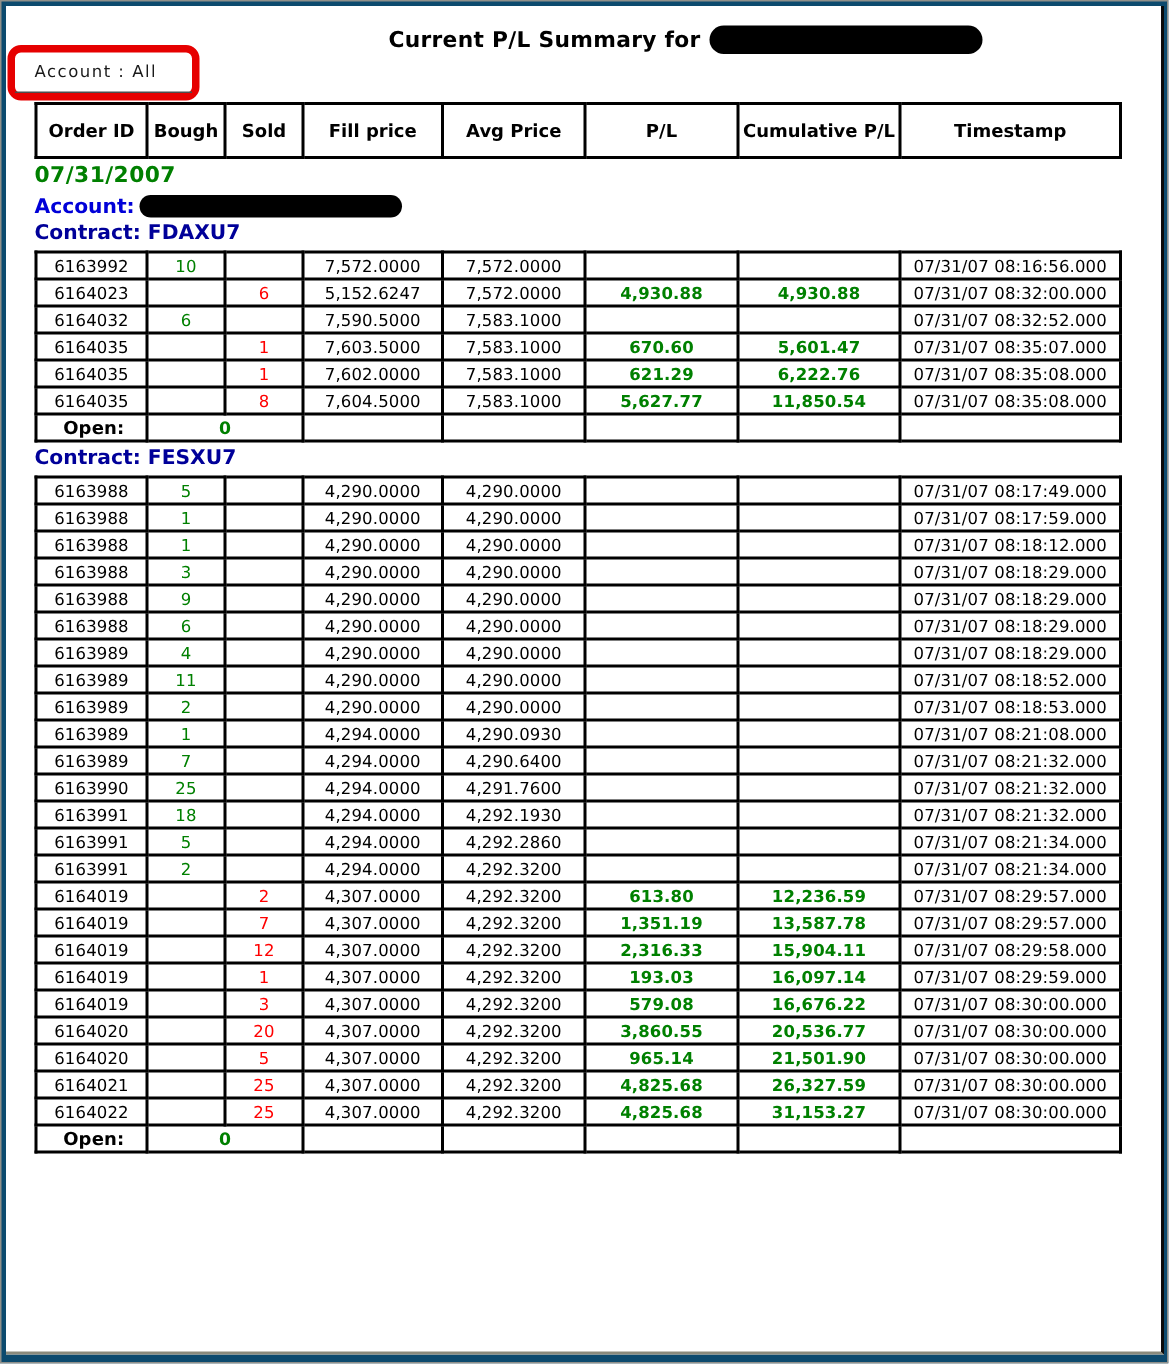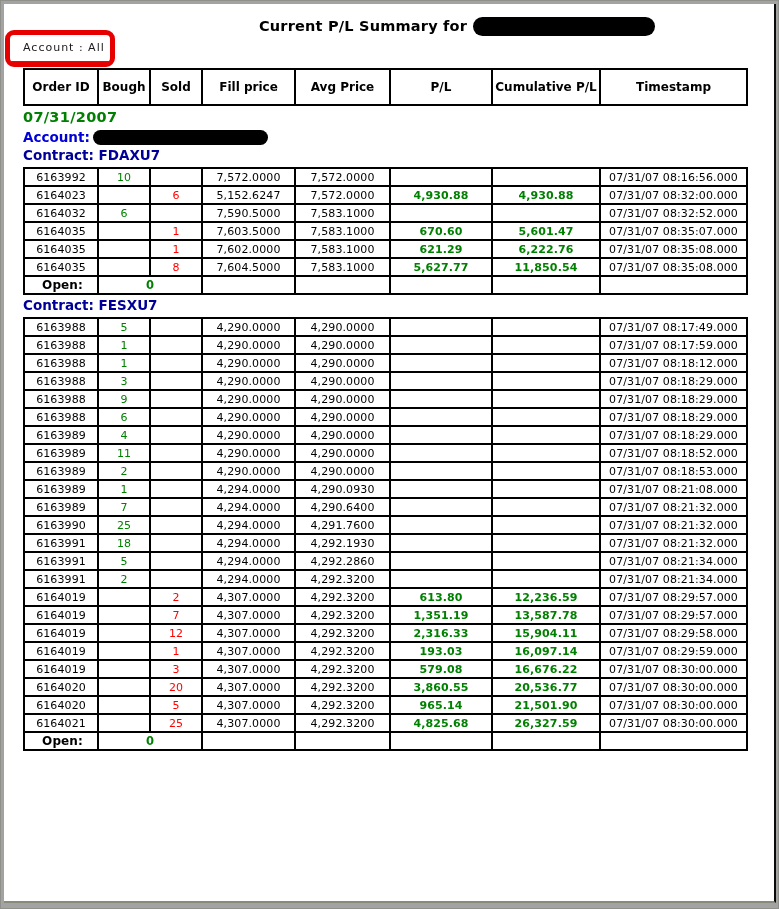--- a/index.html
+++ b/index.html
@@ -2,21 +2,21 @@
 <html style="--green: #008000; --red: #ff0000; --blue-account: #0000d8; --navy-contract: #000099; --annotation-red: #e60000; --redaction-black: #000000;"><head>
 <meta charset="utf-8">
 <style>
   * { box-sizing: border-box; }
   html, body { margin: 0; padding: 0; background: #e8e8e4; }
   body { font-family: "DejaVu Sans", "Liberation Sans", sans-serif; }
 
   .window {
     position: relative;
     width: 779px; height: 909px;
-    background: #a3a3a3;
+    background: #0c4a6e;
     border: 1px solid #90908a;
     overflow: hidden;
   }
   .page {
     position: absolute;
     left: 3px; top: 3px;
     width: 772px; height: 899px;
     background: #ffffff;
     border-right: 2px solid #0a0a0a;
     border-bottom: 2px solid #8a8a7c;
@@ -25,21 +25,21 @@
 
   
   .title-row { margin: 12px 0 0 236px; height: 22px; white-space: nowrap; }
   .title { font-size: 14.5px; font-weight: bold; color: #000; letter-spacing: 0.2px; }
   .redact-bar { display: inline-block; background: #000; }
   .title-redact { width: 182px; height: 19px; border-radius: 10px; margin-left: 6px; vertical-align: -5px; }
 
   
   .annotation-box {
     position: absolute; left: 1px; top: 26px;
-    width: 110px; height: 37px;
+    width: 128px; height: 37px;
     border: 5px solid var(--annotation-red, #e60000);
     border-radius: 9px;
     background: #fff;
     cursor: default;
   }
   .annotation-inner {
     display: block; width: 100%; height: 100%;
     line-height: 26px; padding-left: 13px;
     border-bottom: 1px solid #4d4d4d;
     font-size: 11px; color: #1a1a1a; letter-spacing: 1px;
@@ -446,20 +446,30 @@
               <td>6164021</td>
               <td class="c-bought"></td>
               <td class="c-sold">25</td>
               <td>4,307.0000</td>
               <td>4,292.3200</td>
               <td class="c-pl">4,825.68</td>
               <td class="c-pl">26,327.59</td>
               <td>07/31/07 08:30:00.000</td>
             </tr>
             <tr>
+              <td>6164022</td>
+              <td class="c-bought"></td>
+              <td class="c-sold">25</td>
+              <td>4,307.0000</td>
+              <td>4,292.3200</td>
+              <td class="c-pl">4,825.68</td>
+              <td class="c-pl">31,153.27</td>
+              <td>07/31/07 08:30:00.000</td>
+            </tr>
+            <tr>
               <td class="open-label">Open:</td>
               <td class="open-value" colspan="2">0</td>
               <td></td>
               <td></td>
               <td></td>
               <td></td>
               <td></td>
             </tr>
           </tbody>
         </table>

